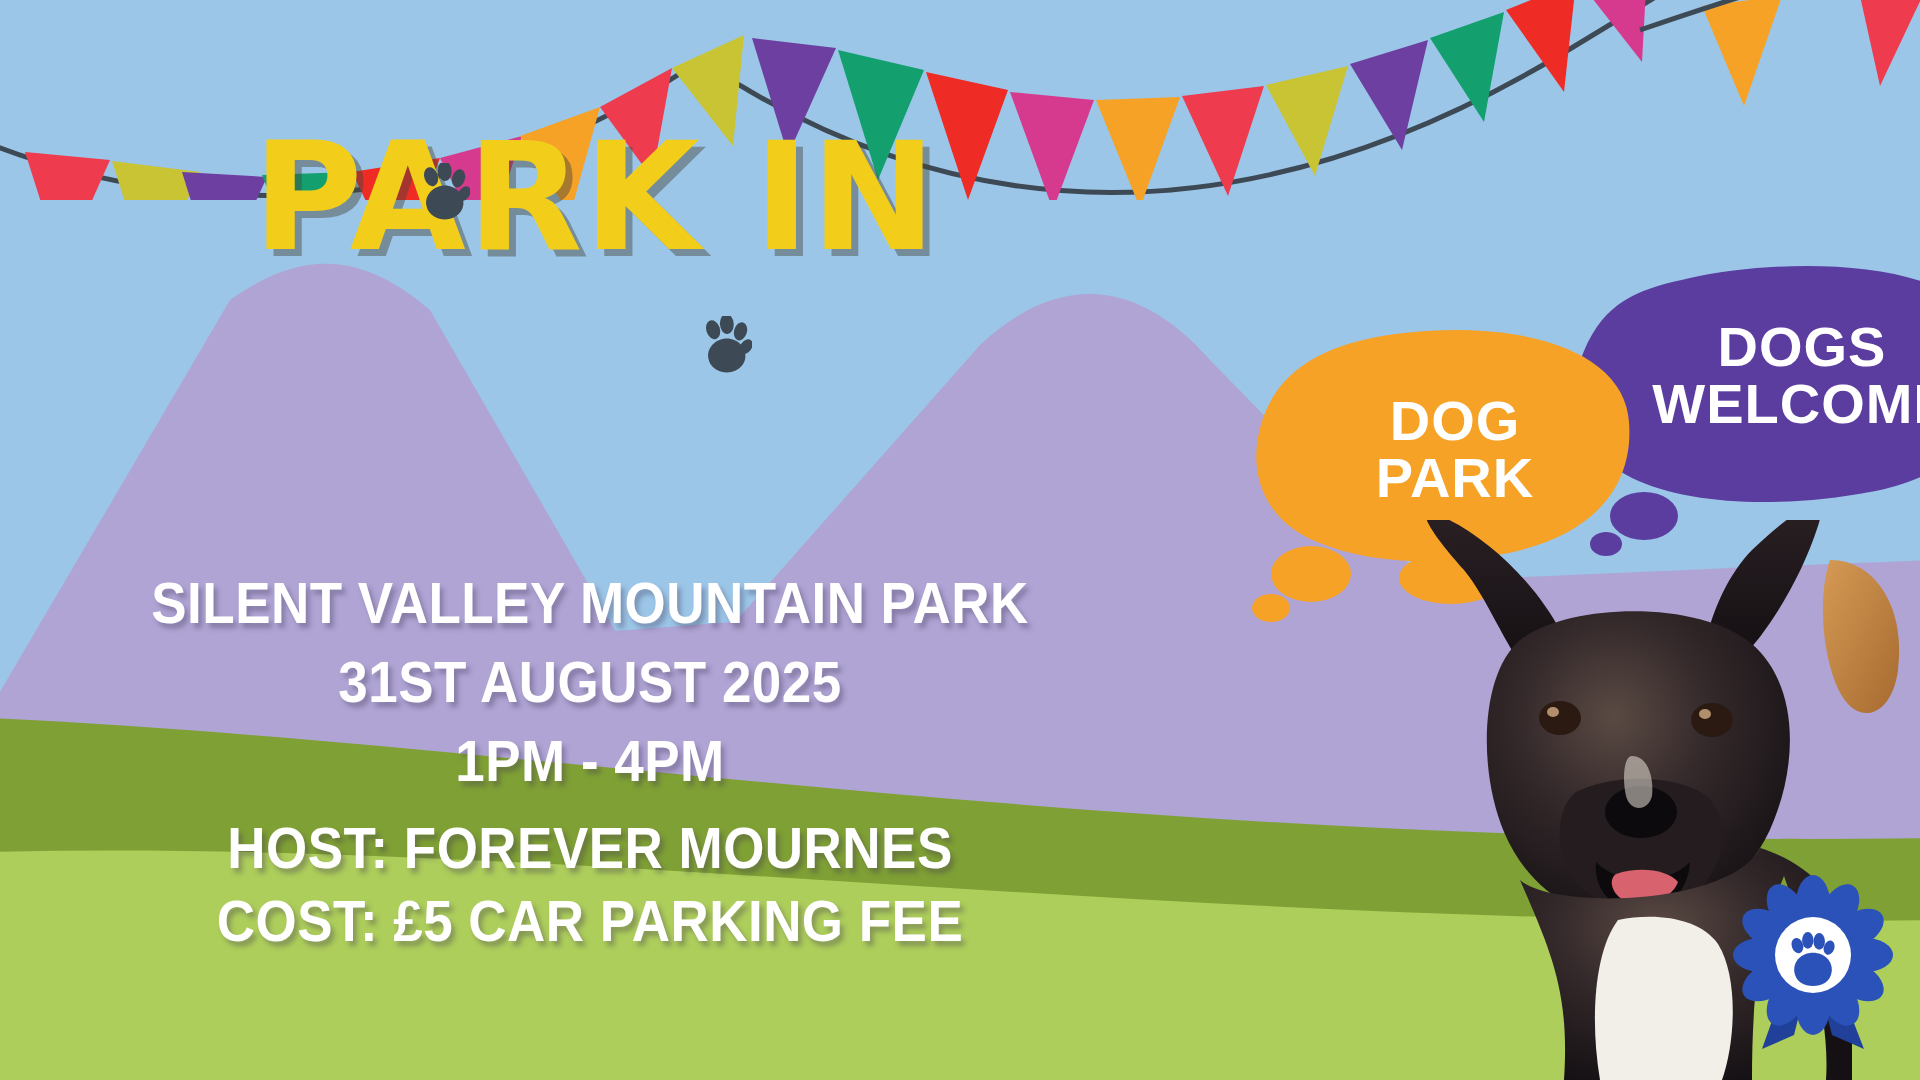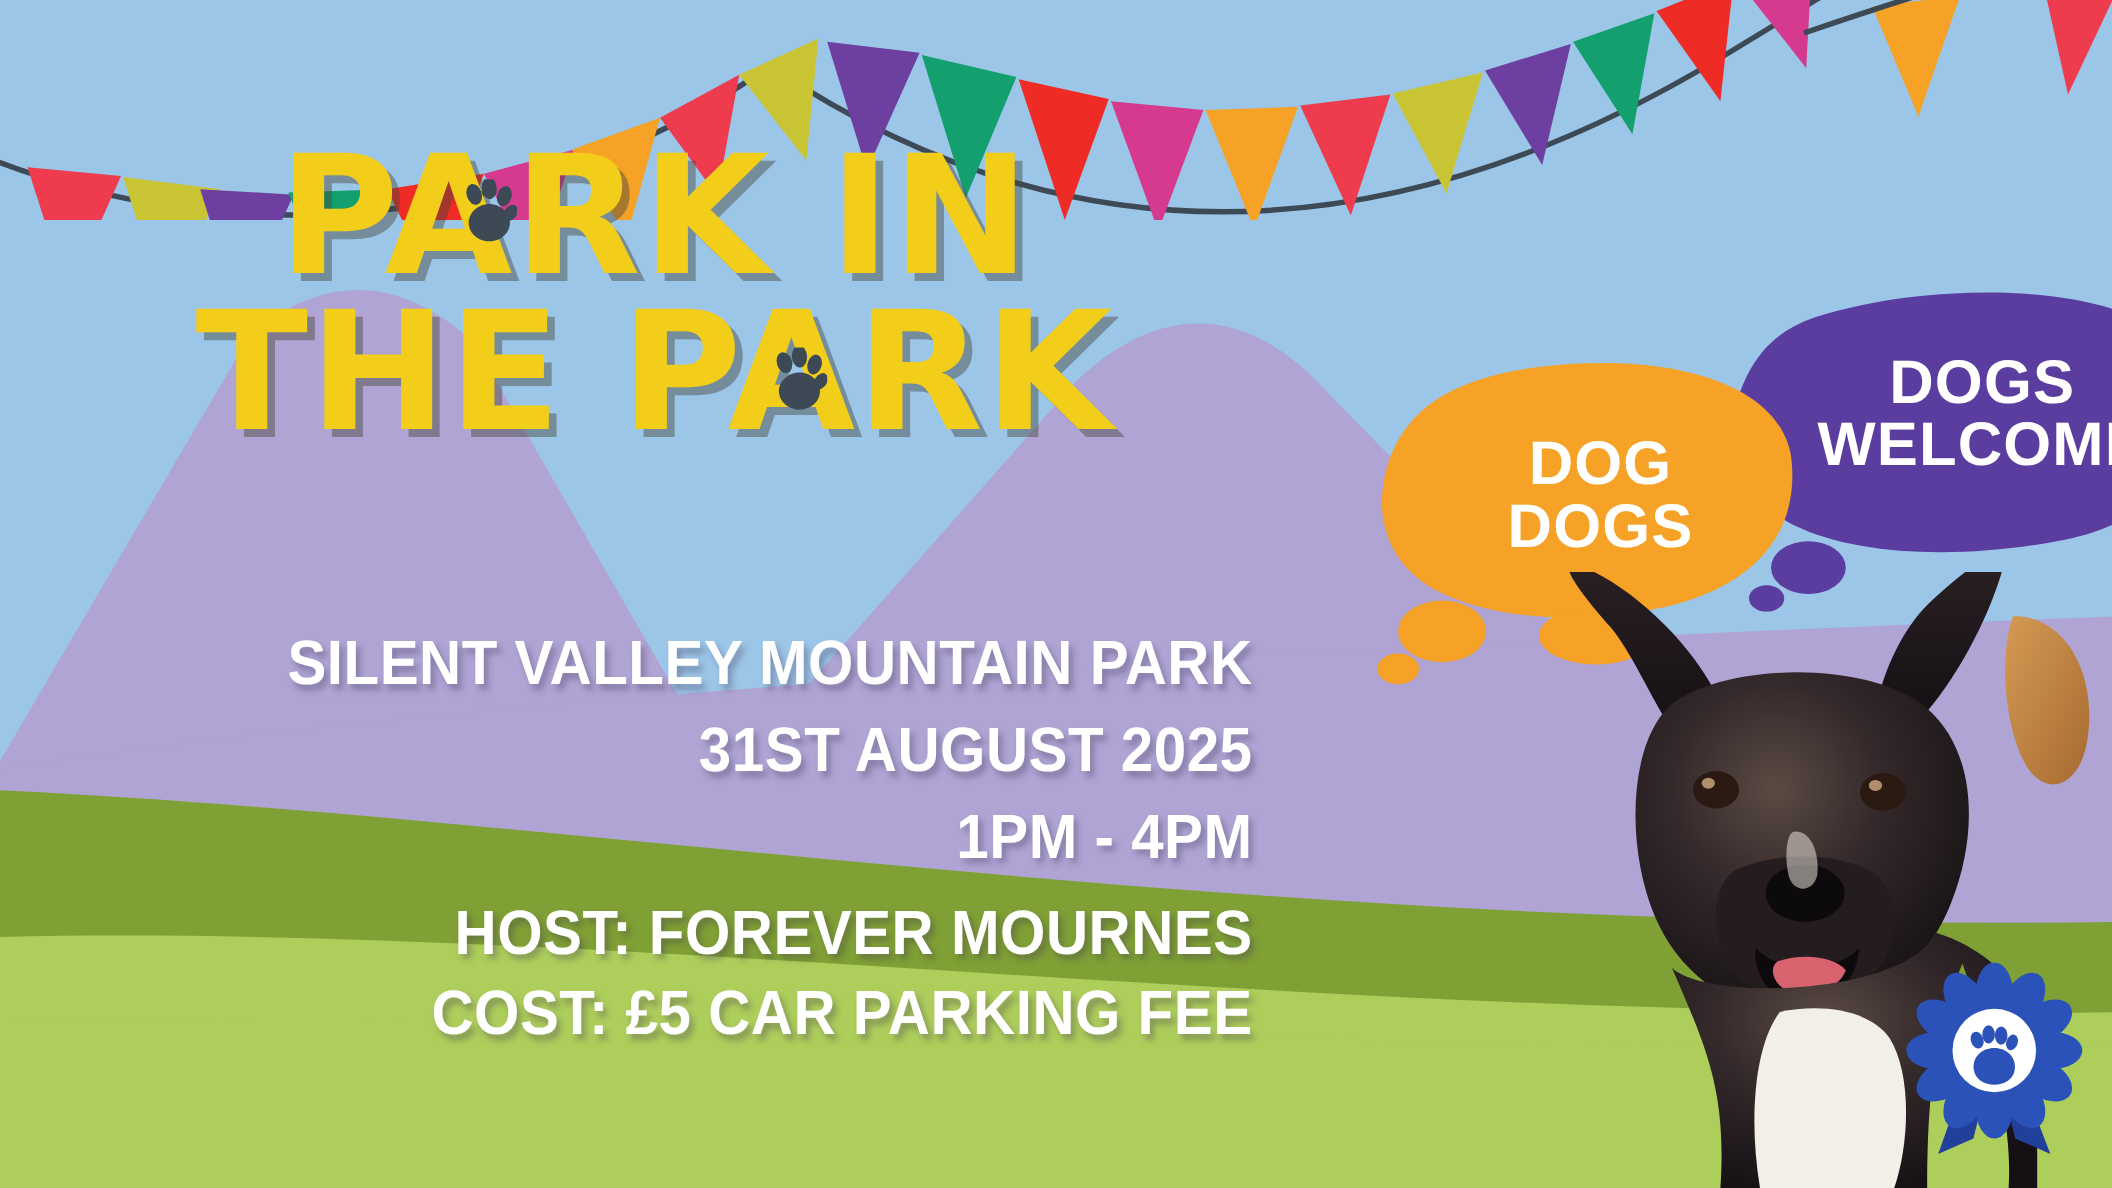--- a/index.html
+++ b/index.html
@@ -33,21 +33,21 @@
   }
   .title-line.l1{font-size:150px;}
   .title-line.l2{font-size:150px;margin-top:4px;}
   
   .paw{position:absolute;width:52px;height:58px;pointer-events:none;}
   .paw svg{width:100%;height:100%;display:block;}
 
   
   .info{
     position:absolute;left:0;top:575px;width:1180px;
-    text-align:right;
+    text-align:center;
   }
   .info .line{
     font-family:"Liberation Sans",sans-serif;
     font-weight:700;
     color:#ffffff;
     text-shadow:4px 5px 6px rgba(60,50,80,.35);
     letter-spacing:0.5px;
     transform:scaleX(0.93);
     transform-origin:center;
   }
@@ -134,21 +134,20 @@
         <polygon points="1578,-20 1648,-48 1642,62" fill="#D63A8E"></polygon>
         <polygon points="1702,6 1782,-4 1744,106" fill="#F5A226"></polygon>
         <polygon points="1852,-40 1930,-20 1880,86" fill="#EE3B4E"></polygon>
       </g>
       <path d="M 1640 30 C 1740 -4 1830 -34 1930 -48" stroke="#3D4A55" stroke-width="5" fill="none"></path>
     </svg>
   </div>
 
   <div class="title-block">
     <div class="title-line l1">PARK IN</div>
-    <div class="title-line l2">THE PARK</div>
 
     <div class="paw" style="left:418px;top:35px;">
       <svg viewBox="0 0 64 72">
         <ellipse cx="16" cy="17" rx="8.5" ry="12" fill="#3D4A55" transform="rotate(-18 16 17)"></ellipse>
         <ellipse cx="33" cy="10" rx="8.5" ry="12.5" fill="#3D4A55" transform="rotate(-4 33 10)"></ellipse>
         <ellipse cx="50" cy="19" rx="8" ry="11.5" fill="#3D4A55" transform="rotate(16 50 19)"></ellipse>
         <ellipse cx="57" cy="38" rx="7" ry="10" fill="#3D4A55" transform="rotate(34 57 38)"></ellipse>
         <path d="M 33 28 C 47 28 58 40 56 52 C 54 65 41 70 33 70 C 25 70 12 65 10 52 C 8 40 19 28 33 28 Z" fill="#3D4A55"></path>
       </svg>
     </div>
@@ -185,21 +184,21 @@
 
   <div class="badge" id="badge-dogshow">
     <svg viewBox="0 0 390 300" width="390" height="300">
       <path d="M 150 4 C 280 -12 380 22 384 92 C 390 170 330 214 246 226
            C 180 236 120 232 72 212 C 18 190 0 140 18 88 C 36 38 80 14 150 4 Z" fill="#F5A226"></path>
       <ellipse cx="66" cy="244" rx="40" ry="28" fill="#F5A226"></ellipse>
       <ellipse cx="26" cy="278" rx="19" ry="14" fill="#F5A226"></ellipse>
       <ellipse cx="206" cy="248" rx="52" ry="26" fill="#F5A226"></ellipse>
     </svg>
     <div class="badge-text">DOG
-DOGS</div>
+PARK</div>
   </div>
 
   <div class="dog">
     <svg viewBox="0 0 520 560" width="520" height="560">
       <defs>
         <radialGradient id="furG" cx="42%" cy="34%" r="72%">
           <stop offset="0%" stop-color="#5a4a43"></stop>
           <stop offset="45%" stop-color="#33282a"></stop>
           <stop offset="100%" stop-color="#141013"></stop>
         </radialGradient>

